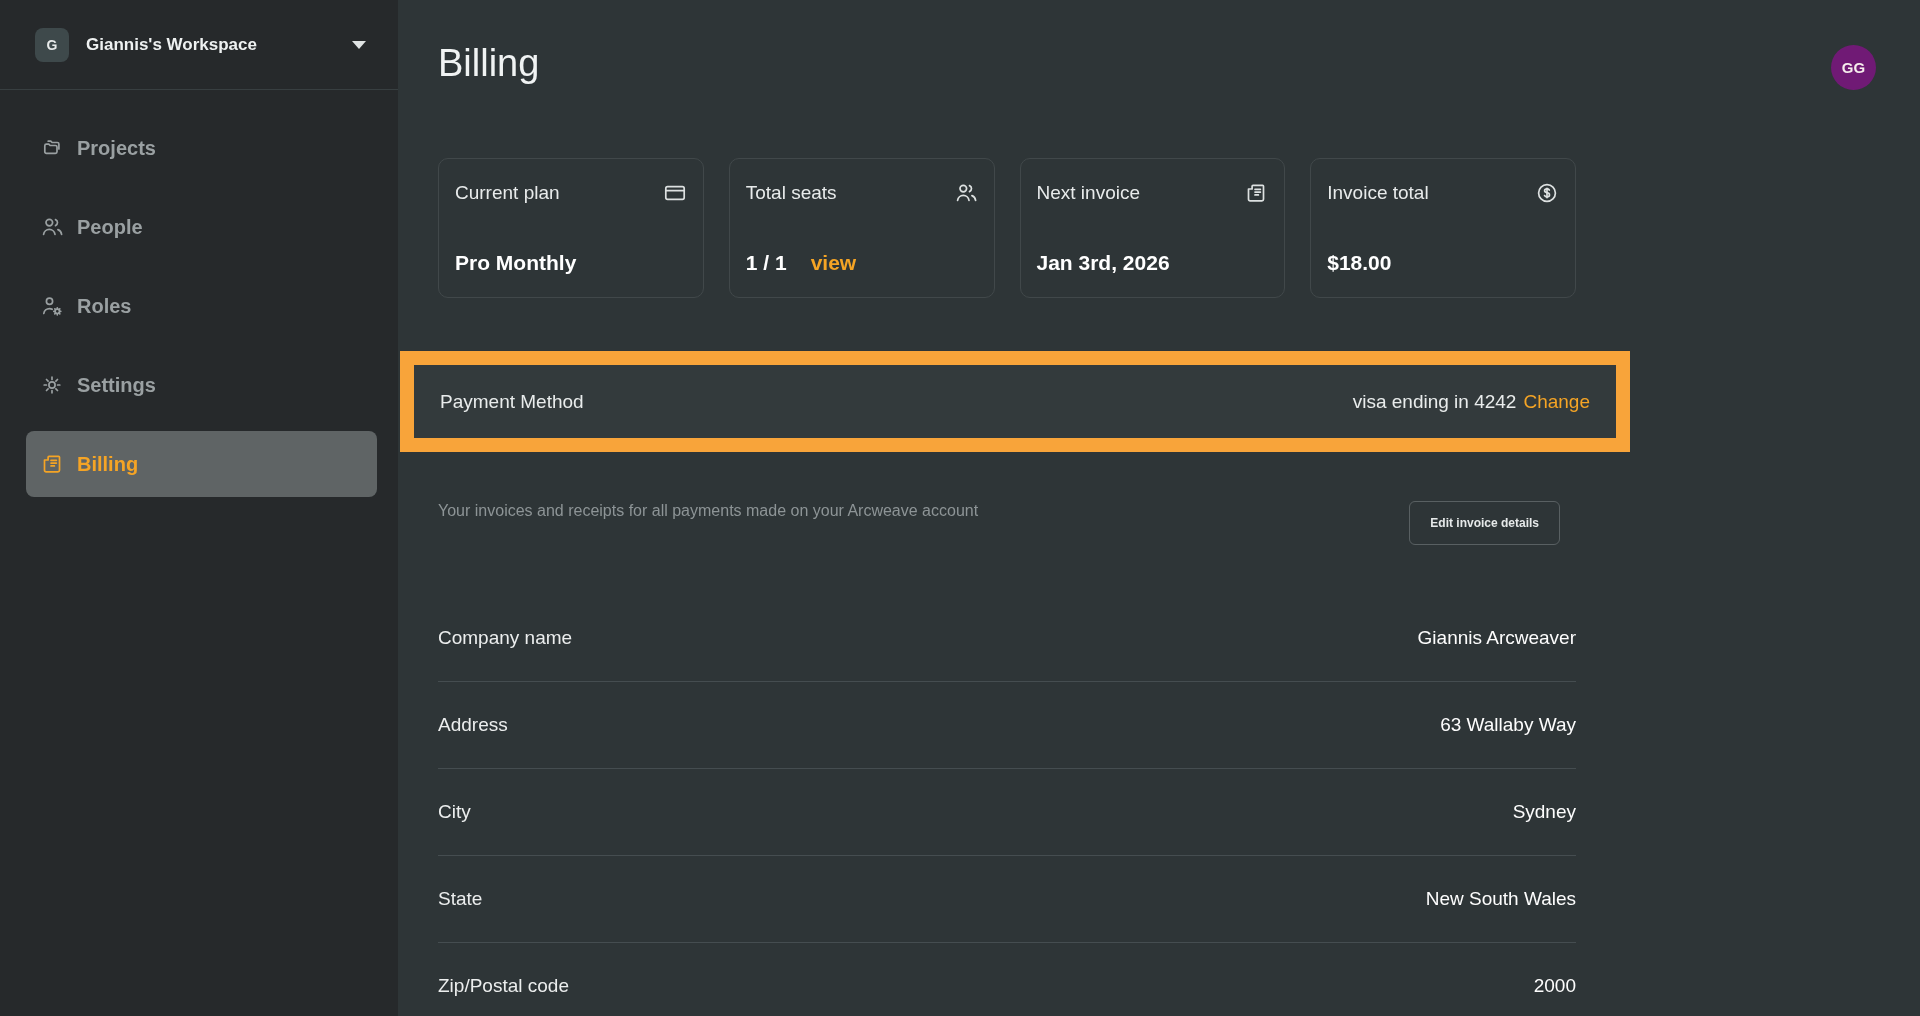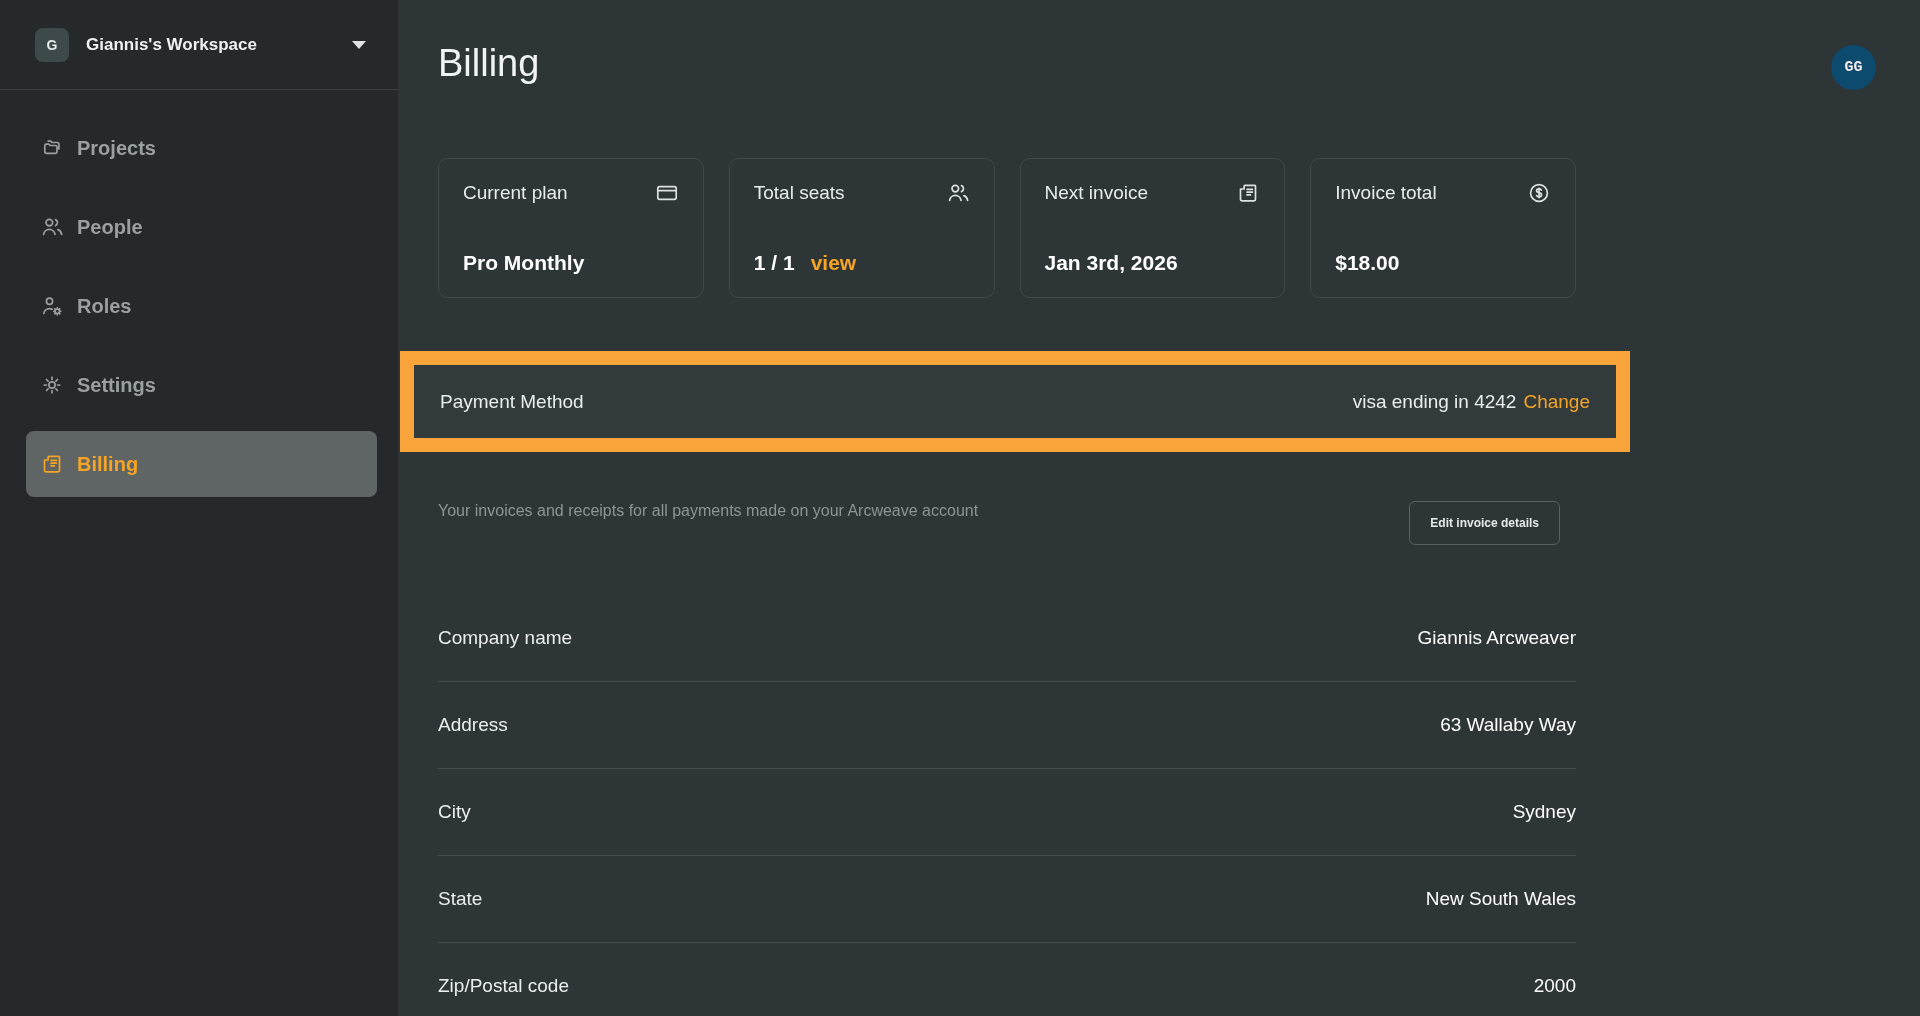--- a/index.html
+++ b/index.html
@@ -39,37 +39,37 @@
   .nav-item svg{width:24px;height:24px;}
   .nav-label{margin-left:13px;font-size:20px;font-weight:600;}
   .nav-item.active{background:#5f6465;color:#f5a425;}
   
   .main{position:absolute;left:398px;top:0;width:1522px;height:1016px;}
   .content{width:1138px;margin-left:40px;position:relative;}
   .page-header{margin-top:34px;height:58px;}
   .page-title{font-size:38px;font-weight:300;color:#f0f3f3;line-height:58px;}
   .user-avatar{
     position:absolute;top:45px;right:44px;width:45px;height:45px;border-radius:50%;
-    background:#0c4a6e;display:flex;align-items:center;justify-content:center;
-    font-size:15px;font-weight:bold;color:#f6eded;cursor:pointer;font-family:Liberation Mono, monospace;
+    background:#701a75;display:flex;align-items:center;justify-content:center;
+    font-size:15px;font-weight:bold;color:#f6eded;cursor:pointer;
   }
   
   .cards{margin-top:66px;display:flex;gap:25px;}
   .card{
     flex:1;height:140px;box-sizing:border-box;border:1px solid #41484a;
-    border-radius:10px;padding:22px 24px;display:flex;flex-direction:column;
+    border-radius:10px;padding:22px 16px;display:flex;flex-direction:column;
     background:transparent;
   }
   .card-top{display:flex;justify-content:space-between;align-items:center;}
   .card-label{font-size:19px;color:#e8ebeb;}
   .card-icon{width:24px;height:24px;color:#dde1e1;display:flex;}
   .card-icon svg{width:24px;height:24px;}
   .card-value-row{margin-top:auto;display:flex;align-items:baseline;}
   .card-value{font-size:21px;font-weight:bold;color:#ffffff;}
-  .card-link{font-size:21px;font-weight:bold;color:#f5a425;margin-left:16px;cursor:pointer;}
+  .card-link{font-size:21px;font-weight:bold;color:#f5a425;margin-left:24px;cursor:pointer;}
   
   .payment-highlight{
     margin-top:53px;margin-left:-38px;width:1230px;height:101px;
     box-sizing:border-box;border:14px solid #f8a43a;background:#f8a43a;
   }
   .payment-row{
     width:100%;height:100%;background:#333a3c;display:flex;
     align-items:center;justify-content:space-between;padding:0 26px;
     box-sizing:border-box;
   }

